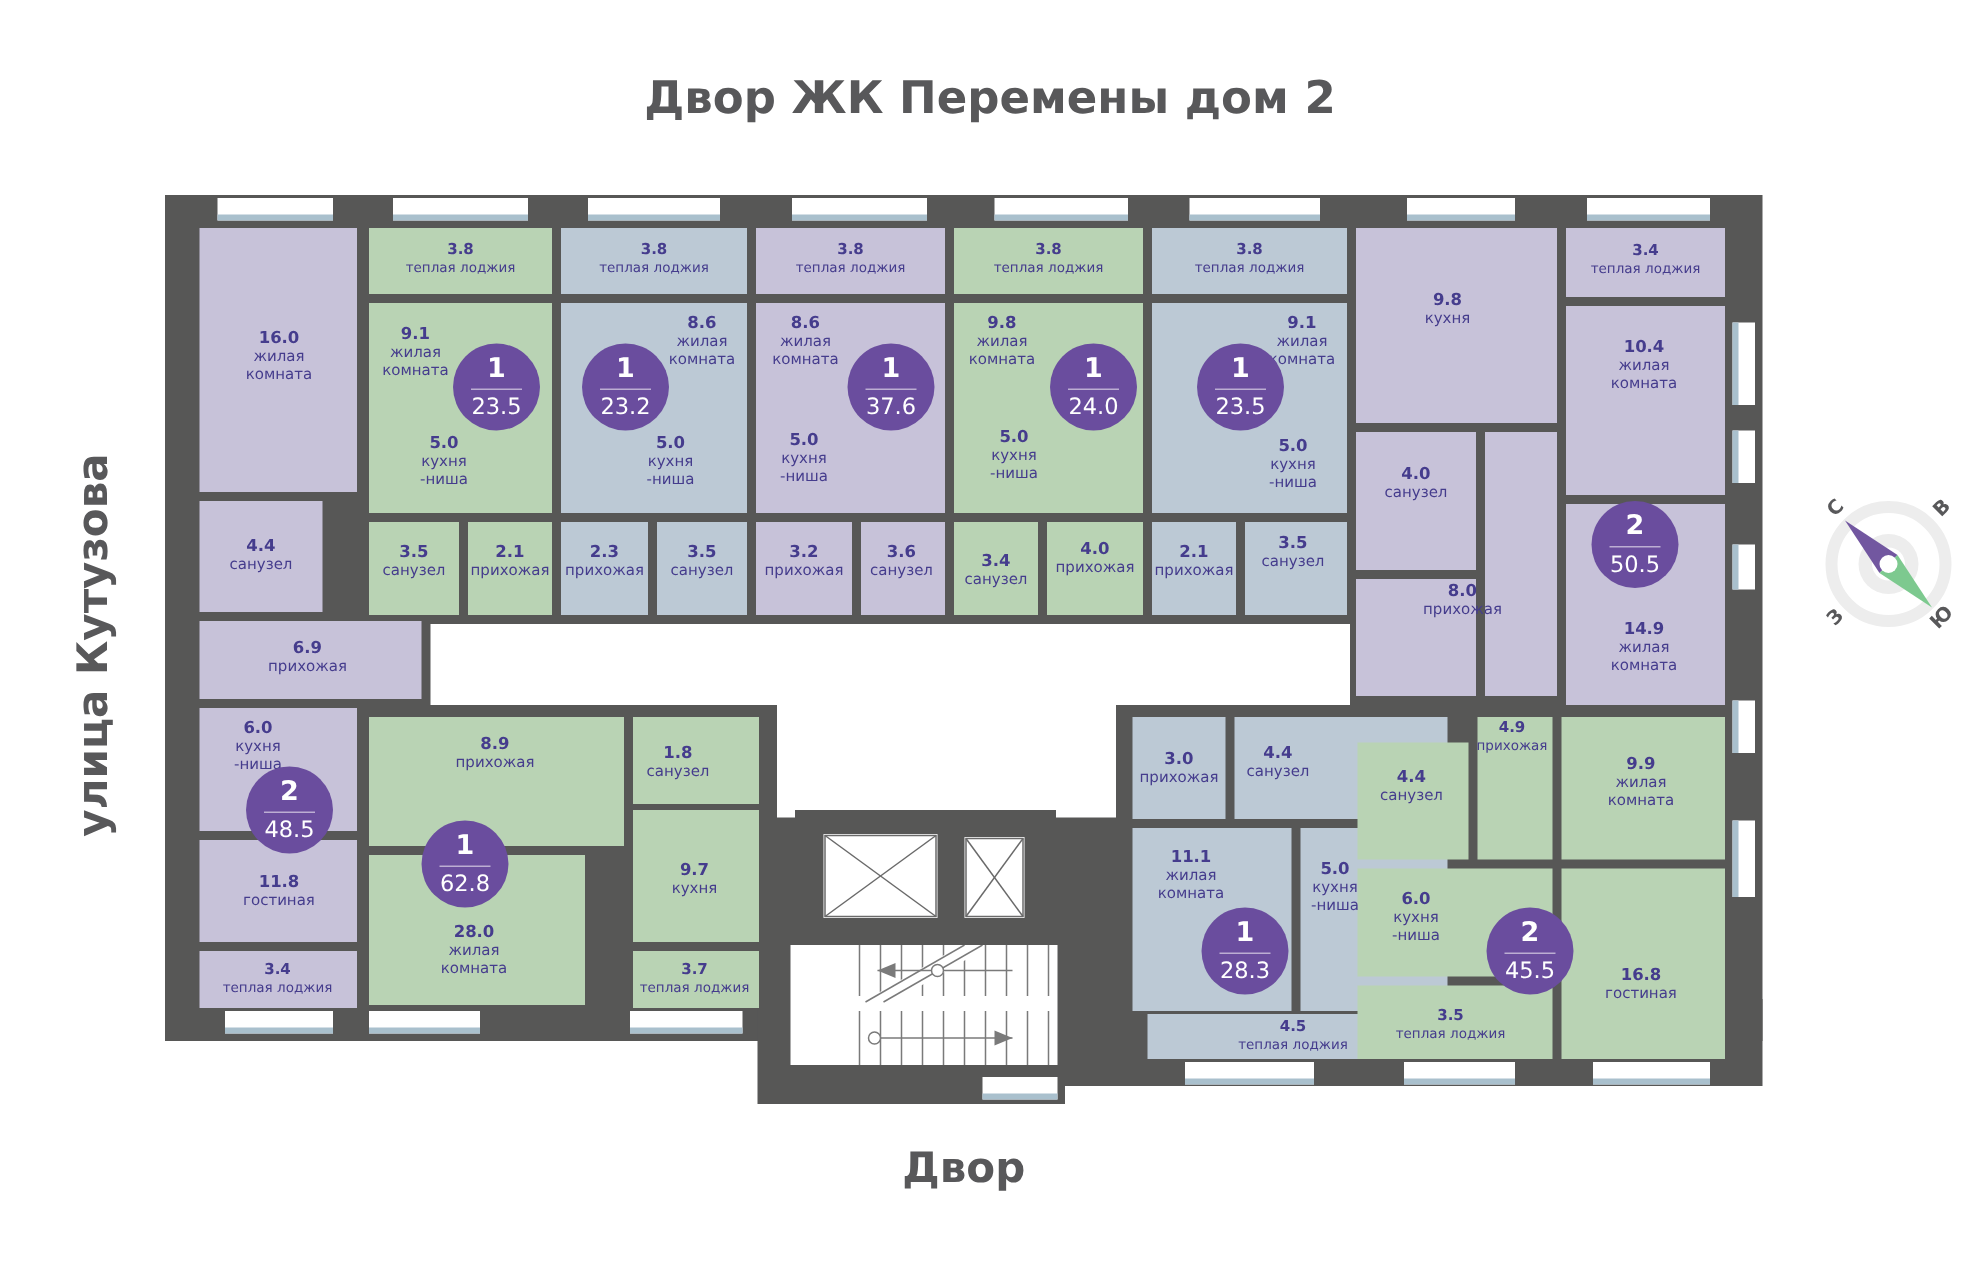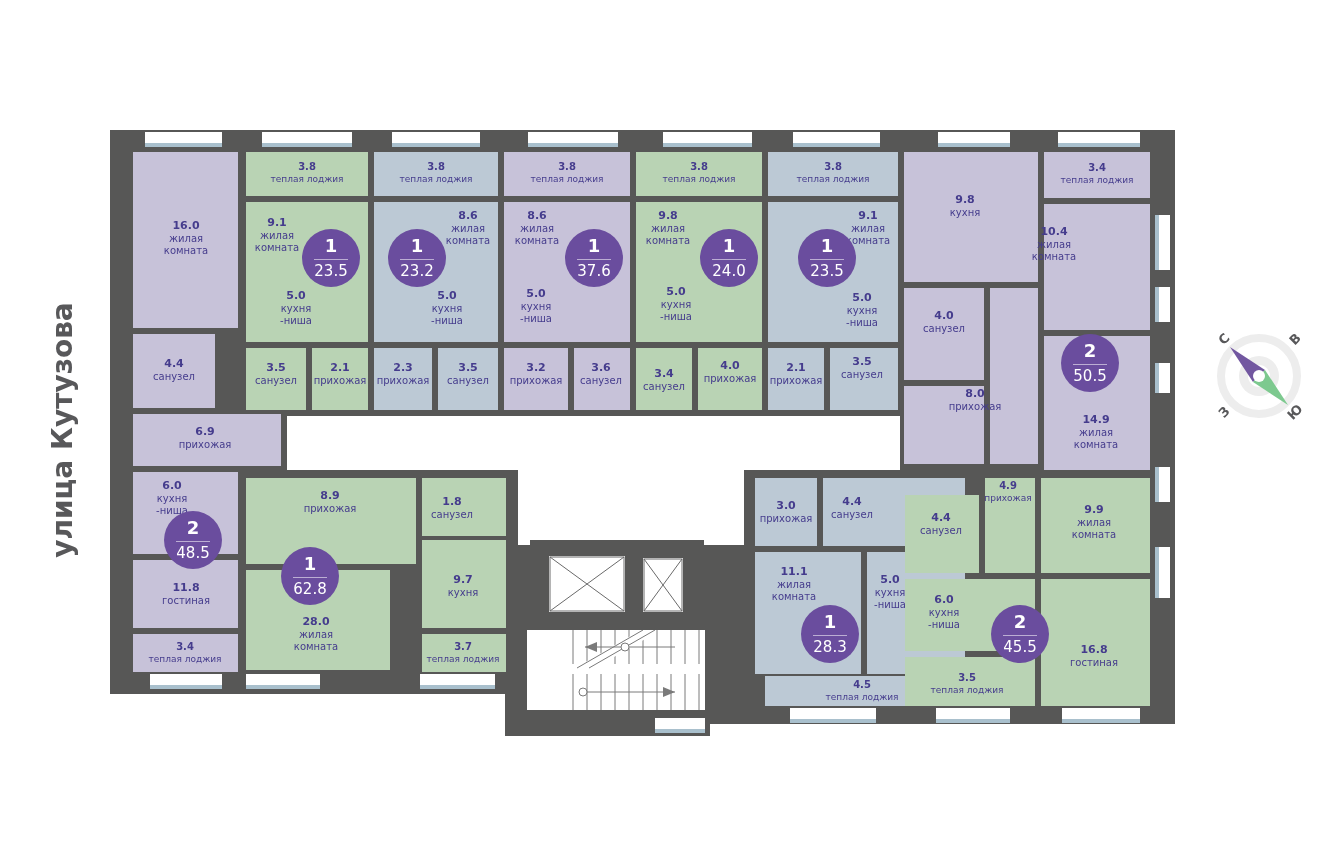--- a/index.html
+++ b/index.html
@@ -38,21 +38,23 @@
   .cletter{position:absolute;font-size:13px;font-weight:700;color:var(--title);
     transform:translate(-50%,-50%) rotate(-45deg);}
   .shaft{position:absolute;background:#fff;z-index:5;}
   svg{display:block;}
 </style>
 </head>
 <body>
 
 <div class="stage">
 
+  <div class="title">Двор ЖК Перемены дом 2</div>
   <div class="street">улица Кутузова</div>
+  <div class="yard">Двор</div>
 
   <div class="wall" style="left:110px;top:130px;width:1065px;height:564px"></div>
   <div class="wall" style="left:505px;top:666px;width:205px;height:70px"></div>
   <div class="wall" style="left:706px;top:666px;width:469px;height:58px"></div>
 
   <div class="corr" style="left:287px;top:416px;width:613px;height:54px"></div>
   <div class="corr" style="left:518px;top:455px;width:226px;height:90px"></div>
   <div class="corr" style="left:527px;top:630px;width:178px;height:80px"></div>
 
   <div class="room purple" style="left:133px;top:152px;width:105px;height:176px"></div>
@@ -332,21 +334,21 @@
     </div>
 
   <div class="lbl" style="left:965px;top:206px">
       <b>9.8</b>
       <span>кухня</span>
     </div>
   <div class="lbl sm" style="left:1097px;top:174px">
       <b>3.4</b>
       <span>теплая лоджия</span>
     </div>
-  <div class="lbl" style="left:1054px;top:244px">
+  <div class="lbl" style="left:1096px;top:244px">
       <b>10.4</b>
       <span>жилая
 комната</span>
     </div>
   <div class="lbl" style="left:944px;top:322px">
       <b>4.0</b>
       <span>санузел</span>
     </div>
   <div class="lbl" style="left:975px;top:400px">
       <b>8.0</b>

